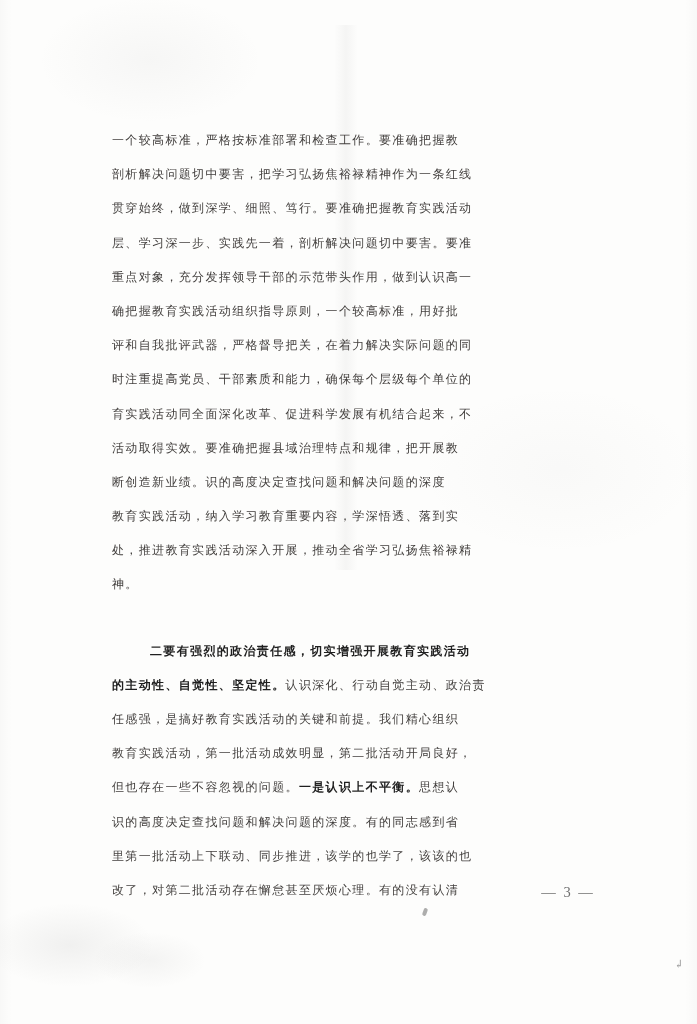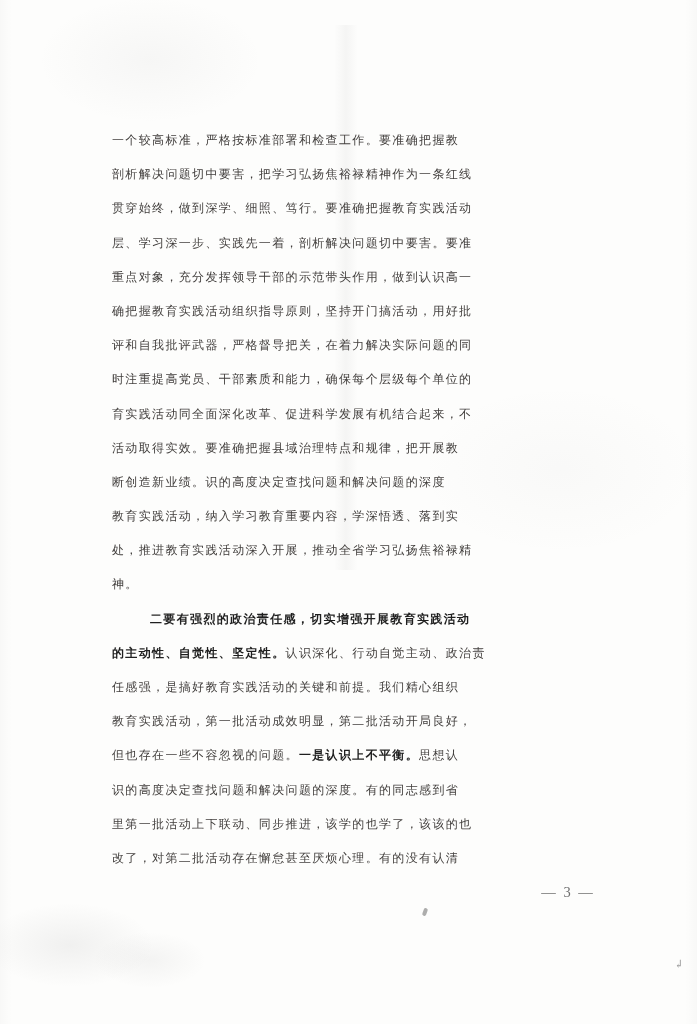--- a/index.html
+++ b/index.html
@@ -54,21 +54,21 @@
     width: 504px;
   }
   .line {
     height: 34.2px;
     line-height: 34.2px;
     font-size: 12px;
     letter-spacing: 1.35px;
     color: var(--text);
     white-space: nowrap;
   }
-  .line.indent { padding-left: 38px; }
+  .line.indent { padding-left: 38px; margin-top: 32px; }
   .seg.bold {
     font-family: "Liberation Sans", "DejaVu Sans", sans-serif;
     font-weight: 700;
     color: var(--boldText);
   }
   .page-number {
     position: absolute;
     left: 528px; top: 884px;
     width: 80px;
     text-align: center;
@@ -82,21 +82,21 @@
 <body>
 
 <div class="screen">
   <div class="crease"></div>
   <div class="text-block">
       <div class="line"><span class="seg">一个较高标准，严格按标准部署和检查工作。要准确把握教</span></div>
       <div class="line"><span class="seg">剖析解决问题切中要害，把学习弘扬焦裕禄精神作为一条红线</span></div>
       <div class="line"><span class="seg">贯穿始终，做到深学、细照、笃行。要准确把握教育实践活动</span></div>
       <div class="line"><span class="seg">层、学习深一步、实践先一着，剖析解决问题切中要害。要准</span></div>
       <div class="line"><span class="seg">重点对象，充分发挥领导干部的示范带头作用，做到认识高一</span></div>
-      <div class="line"><span class="seg">确把握教育实践活动组织指导原则，坚持开门搞活动，用好批</span></div>
+      <div class="line"><span class="seg">确把握教育实践活动组织指导原则，一个较高标准，用好批</span></div>
       <div class="line"><span class="seg">评和自我批评武器，严格督导把关，在着力解决实际问题的同</span></div>
       <div class="line"><span class="seg">时注重提高党员、干部素质和能力，确保每个层级每个单位的</span></div>
       <div class="line"><span class="seg">育实践活动同全面深化改革、促进科学发展有机结合起来，不</span></div>
       <div class="line"><span class="seg">活动取得实效。要准确把握县域治理特点和规律，把开展教</span></div>
       <div class="line"><span class="seg">断创造新业绩。识的高度决定查找问题和解决问题的深度</span></div>
       <div class="line"><span class="seg">教育实践活动，纳入学习教育重要内容，学深悟透、落到实</span></div>
       <div class="line"><span class="seg">处，推进教育实践活动深入开展，推动全省学习弘扬焦裕禄精</span></div>
       <div class="line"><span class="seg">神。</span></div>
       <div class="line indent"><span class="seg bold">二要有强烈的政治责任感，切实增强开展教育实践活动</span></div>
       <div class="line"><span class="seg bold">的主动性、自觉性、坚定性。</span><span class="seg">认识深化、行动自觉主动、政治责</span></div>

